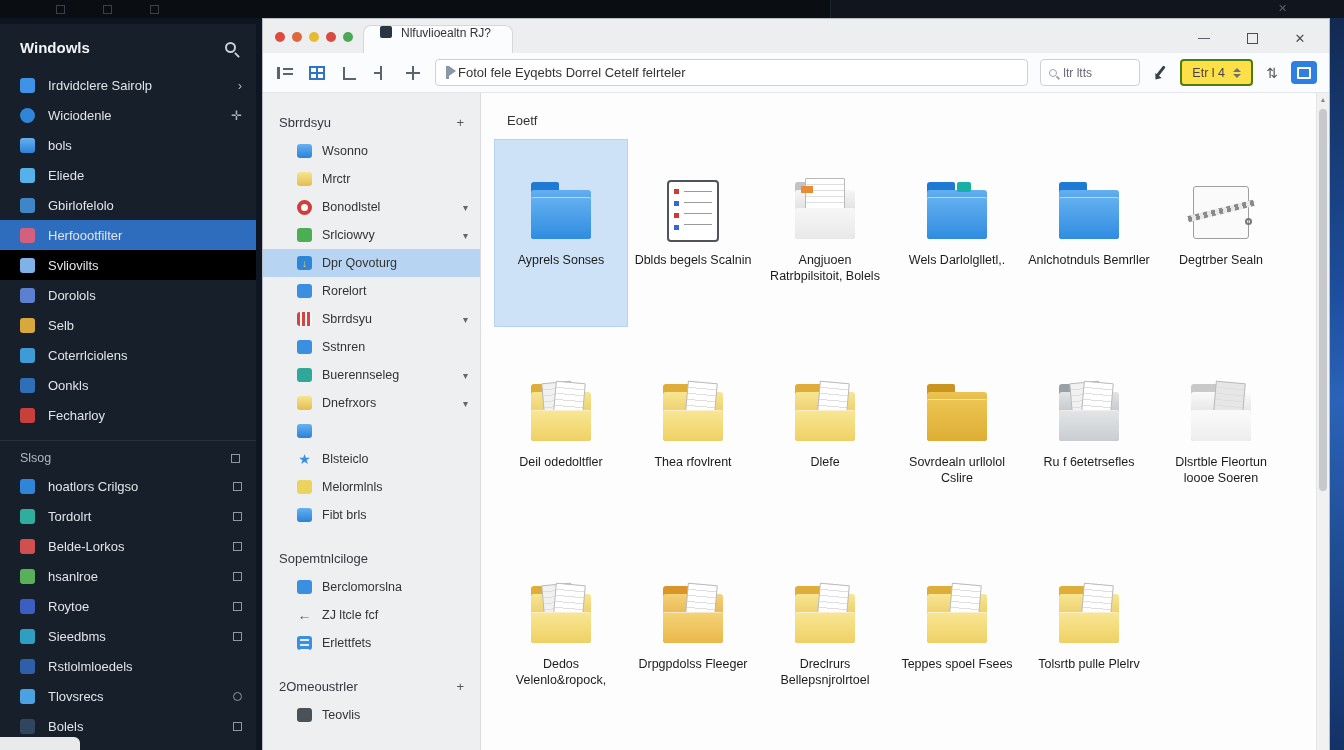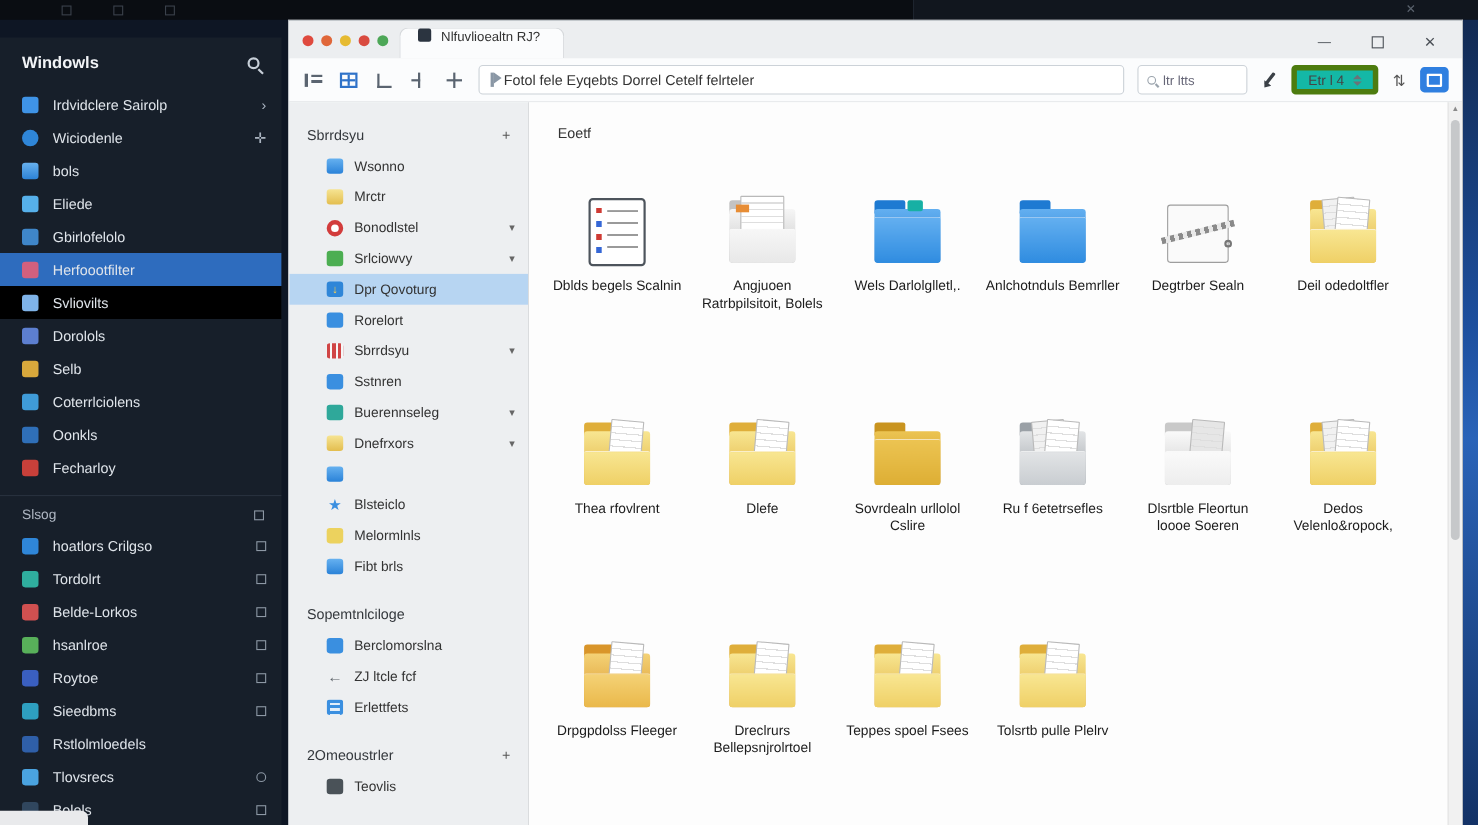--- a/index.html
+++ b/index.html
@@ -11,21 +11,21 @@
   
   .topstrip { position:absolute; left:0; top:0; width:1344px; height:18px; background:#0a0d12; display:flex; align-items:center; }
   .topstrip .rhalf { position:absolute; left:830px; right:0; top:0; bottom:0; background:#11161e; border-left:1px solid #1d242e; }
   .ts-glyph { width:9px; height:9px; border:1px solid #3a414b; margin-left:38px; position:relative; z-index:2; }
   .ts-glyph.first { margin-left:56px; }
   .ts-x { position:absolute; left:1278px; top:2px; color:#59616c; font-size:11px; z-index:2; }
   .deskright { position:absolute; left:1330px; top:18px; width:14px; bottom:0;
     background:linear-gradient(180deg,#122a52 0%, #1d4f9e 38%, #2a63b8 52%, #133266 100%); }
 
   
-  .start { position:absolute; left:0; top:34px; width:256px; bottom:0; background:#171f2a; overflow:hidden; color:#dfe4ea; }
+  .start { position:absolute; left:0; top:24px; width:256px; bottom:0; background:#171f2a; overflow:hidden; color:#dfe4ea; }
   .start-title { height:46px; display:flex; align-items:center; padding:0 20px; gap:10px; }
   .start-title .t { font-size:15px; font-weight:bold; color:#f2f4f7; flex:1; }
   .mag { width:11px; height:11px; border:2px solid #c7cfd8; border-radius:50%; position:relative; }
   .mag::after { content:""; position:absolute; width:2px; height:6px; background:#c7cfd8; left:9px; top:8px; transform:rotate(-45deg); }
   .srow { display:flex; align-items:center; height:30px; padding:0 14px 0 20px; gap:13px; font-size:13px; cursor:default; }
   .srow .slabel { flex:1; white-space:nowrap; overflow:hidden; }
   .srow .strail { color:#aab4c0; font-size:13px; }
   .srow.hl1 { background:#2e6cbe; }
   .srow.hl2 { background:#000000; }
   .sic { width:15px; height:15px; border-radius:3px; flex:0 0 auto; display:flex; align-items:center; justify-content:center; }
@@ -91,21 +91,21 @@
   .flagic { width:3px; height:13px; background:#8a97a5; position:relative; flex:0 0 auto; }
   .flagic::after { content:""; position:absolute; left:3px; top:0; border-top:5px solid transparent; border-bottom:5px solid transparent; border-left:7px solid #8a97a5; }
   .addrtext { font-size:13px; color:#333; white-space:nowrap; overflow:hidden; }
   .searchbox { width:100px; height:27px; border:1px solid #ccd2d8; border-radius:4px; background:#fff; display:flex; align-items:center; gap:6px; padding:0 8px; }
   .searchbox .mag2 { width:8px; height:8px; border:1.5px solid #9aa3ac; border-radius:50%; position:relative; flex:0 0 auto; }
   .searchbox .mag2::after { content:""; position:absolute; width:1.5px; height:4px; background:#9aa3ac; left:7px; top:6px; transform:rotate(-45deg); }
   .searchbox .stxt { font-size:12px; color:#667; white-space:nowrap; overflow:hidden; }
   .quill { width:16px; height:16px; position:relative; flex:0 0 auto; }
   .quill::before { content:""; position:absolute; left:7px; top:0; width:3px; height:13px; background:#3a4047; transform:rotate(38deg); border-radius:1px; }
   .quill::after { content:""; position:absolute; left:1px; bottom:1px; border-left:4px solid transparent; border-right:4px solid transparent; border-top:5px solid #3a4047; transform:rotate(38deg); }
-  .sortbox { height:27px; border:5px solid #4d7c0f; border-radius:4px; background:#14b8a6; display:flex; align-items:center; gap:8px; padding:0 10px; }
+  .sortbox { height:27px; border:2px solid #4d7c0f; border-radius:4px; background:#fde047; display:flex; align-items:center; gap:8px; padding:0 10px; }
   .sortbox .sttl { font-size:12.5px; color:#444; white-space:nowrap; }
   .carets { display:flex; flex-direction:column; gap:2px; }
   .carets i { display:block; width:0; height:0; border-left:4px solid transparent; border-right:4px solid transparent; }
   .carets .up { border-bottom:4px solid #6b7278; }
   .carets .dn { border-top:4px solid #6b7278; }
   .updown { width:14px; height:18px; color:#555; font-size:14px; display:flex; align-items:center; justify-content:center; }
   .updown::after { content:"⇅"; }
   .bluebtn { width:26px; height:23px; background:#2f7fe0; border-radius:4px; display:flex; align-items:center; justify-content:center; flex:0 0 auto; }
   .bluebtn::after { content:""; width:10px; height:8px; border:2px solid #fff; border-radius:1px; }
 
@@ -453,20 +453,30 @@
         <div class="nitem">
           <span class="ic" data-icon="tool-dark"></span>
           <span class="nl">Teovlis</span>
         </div>
       </nav>
 
       <main class="main">
         <div class="chead">Eoetf</div>
         <div class="grid">
 
+          <div class="cell sel">
+            <div class="iconwrap">
+              <div class="gfolder blue plain">
+                  <i class="ftab"></i>
+                  <i class="fback"></i>
+                  <i class="ffront"></i>
+                </div>
+            </div>
+            <div class="glabel">Ayprels Sonses</div>
+          </div>
 
           <div class="cell">
             <div class="iconwrap">
               <div class="npad"></div>
             </div>
             <div class="glabel">Dblds begels Scalnin</div>
           </div>
 
           <div class="cell">
             <div class="iconwrap">

